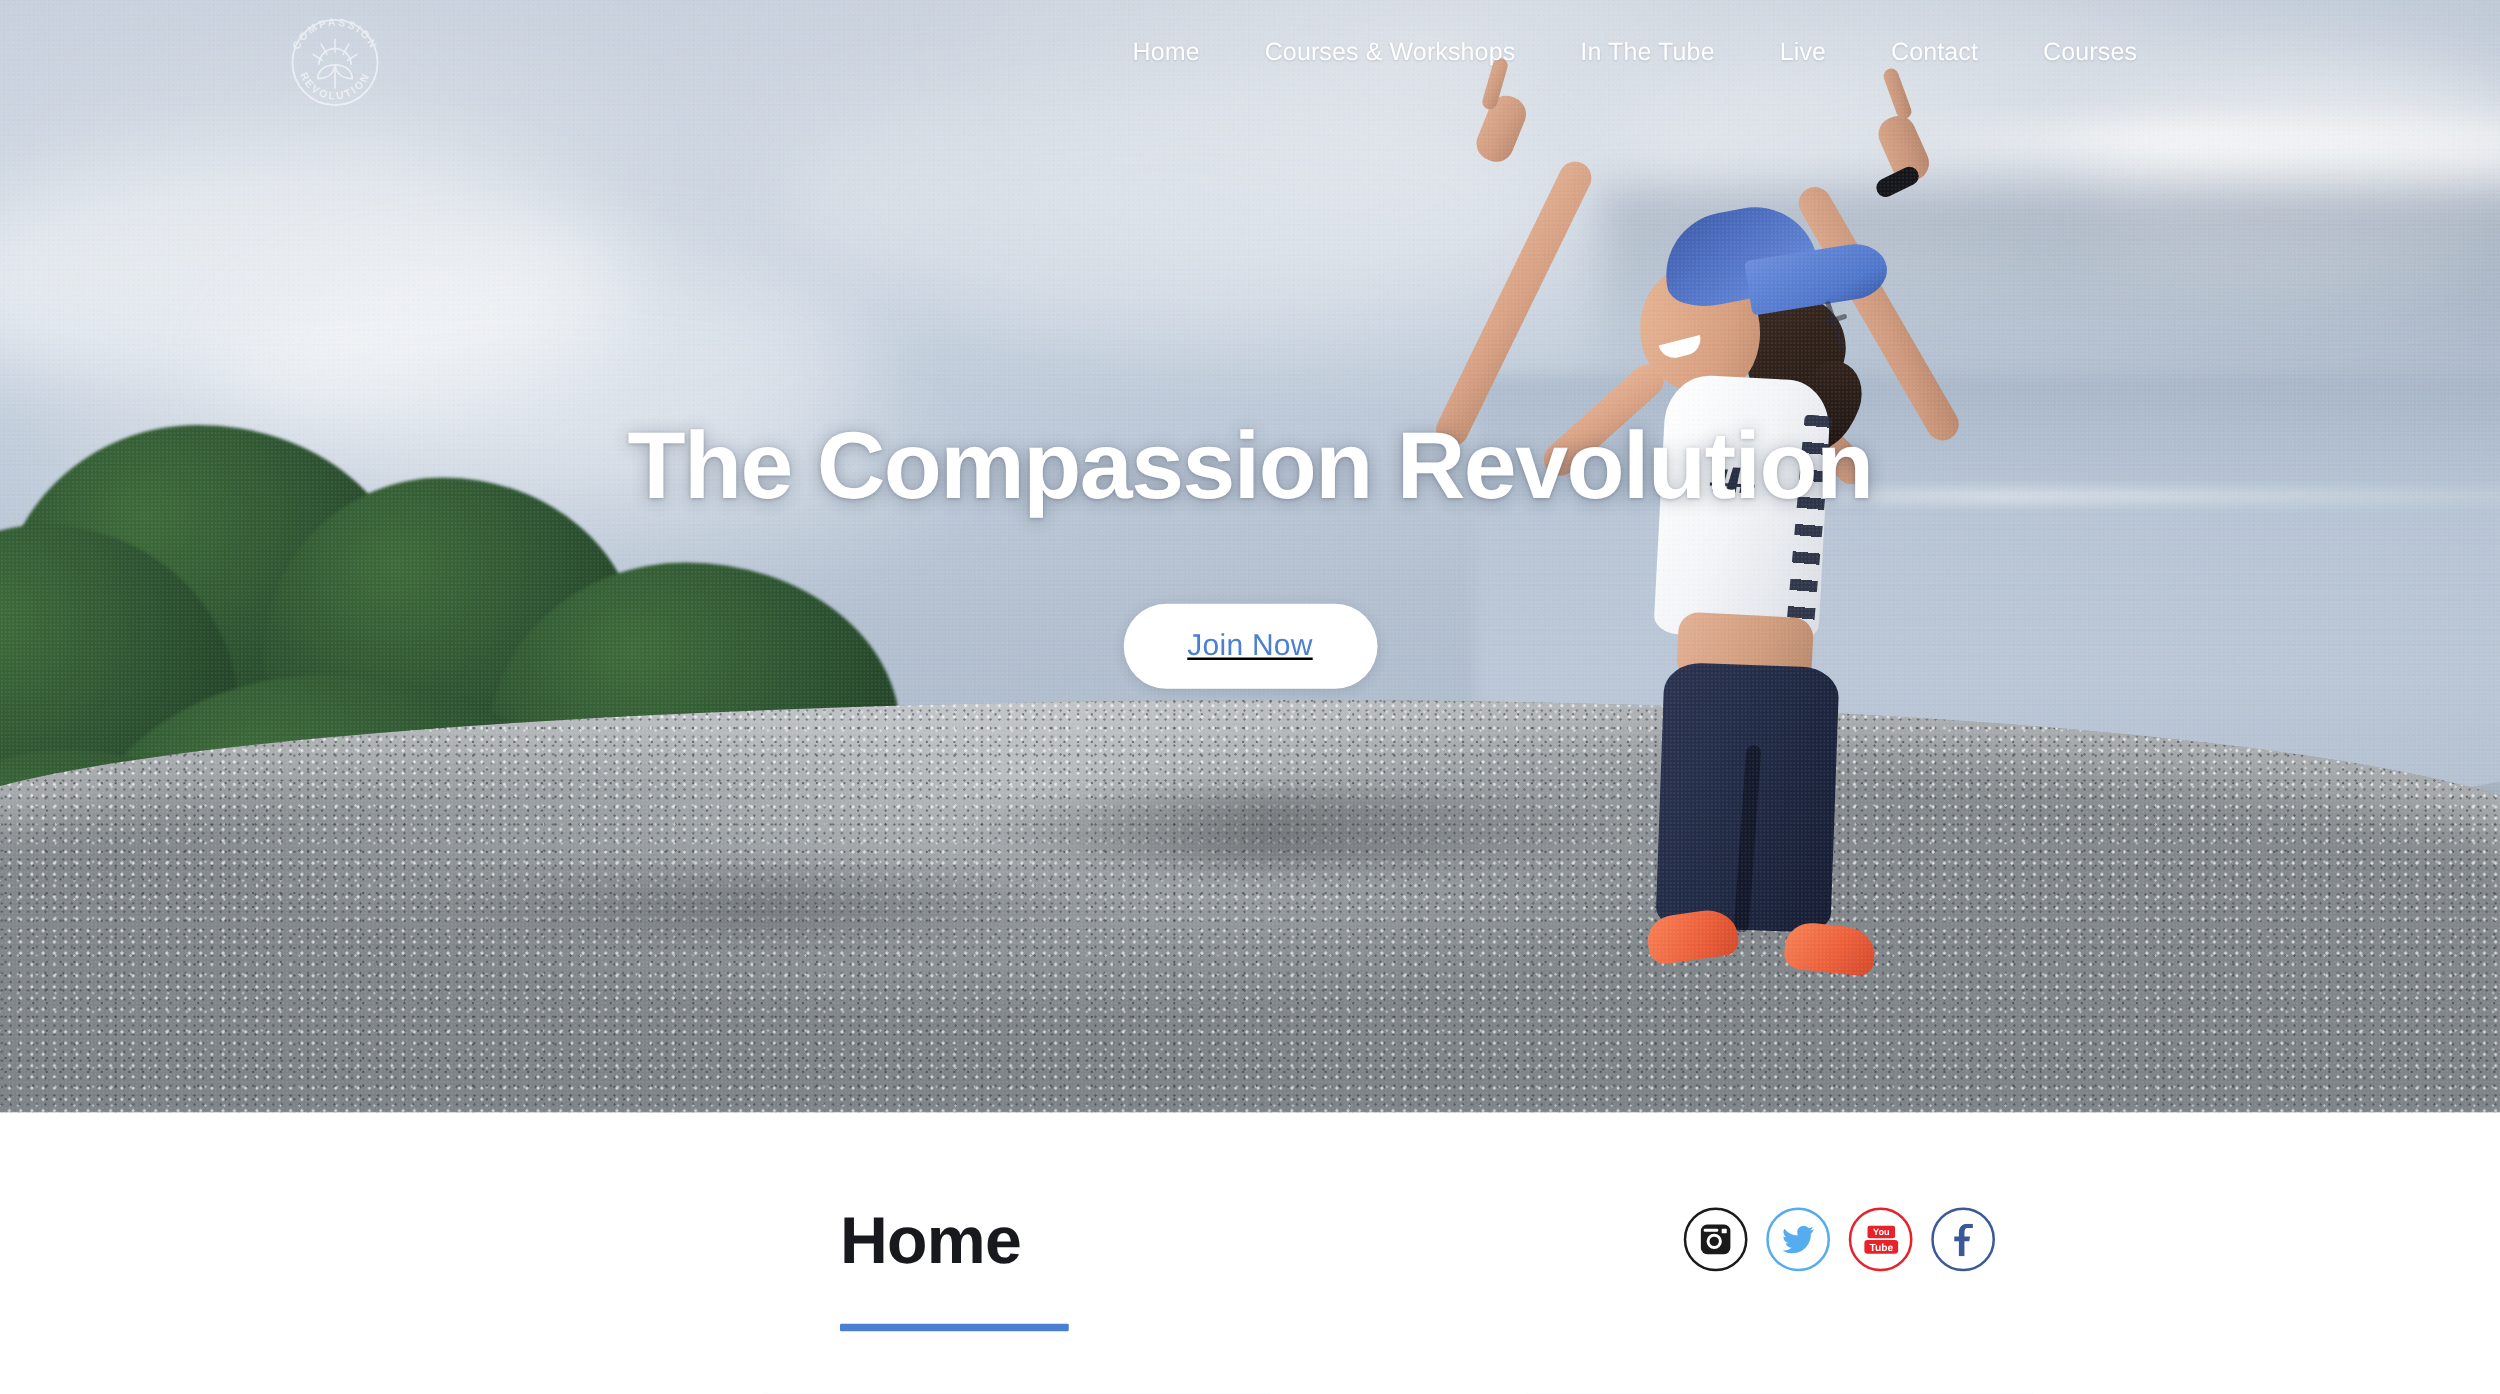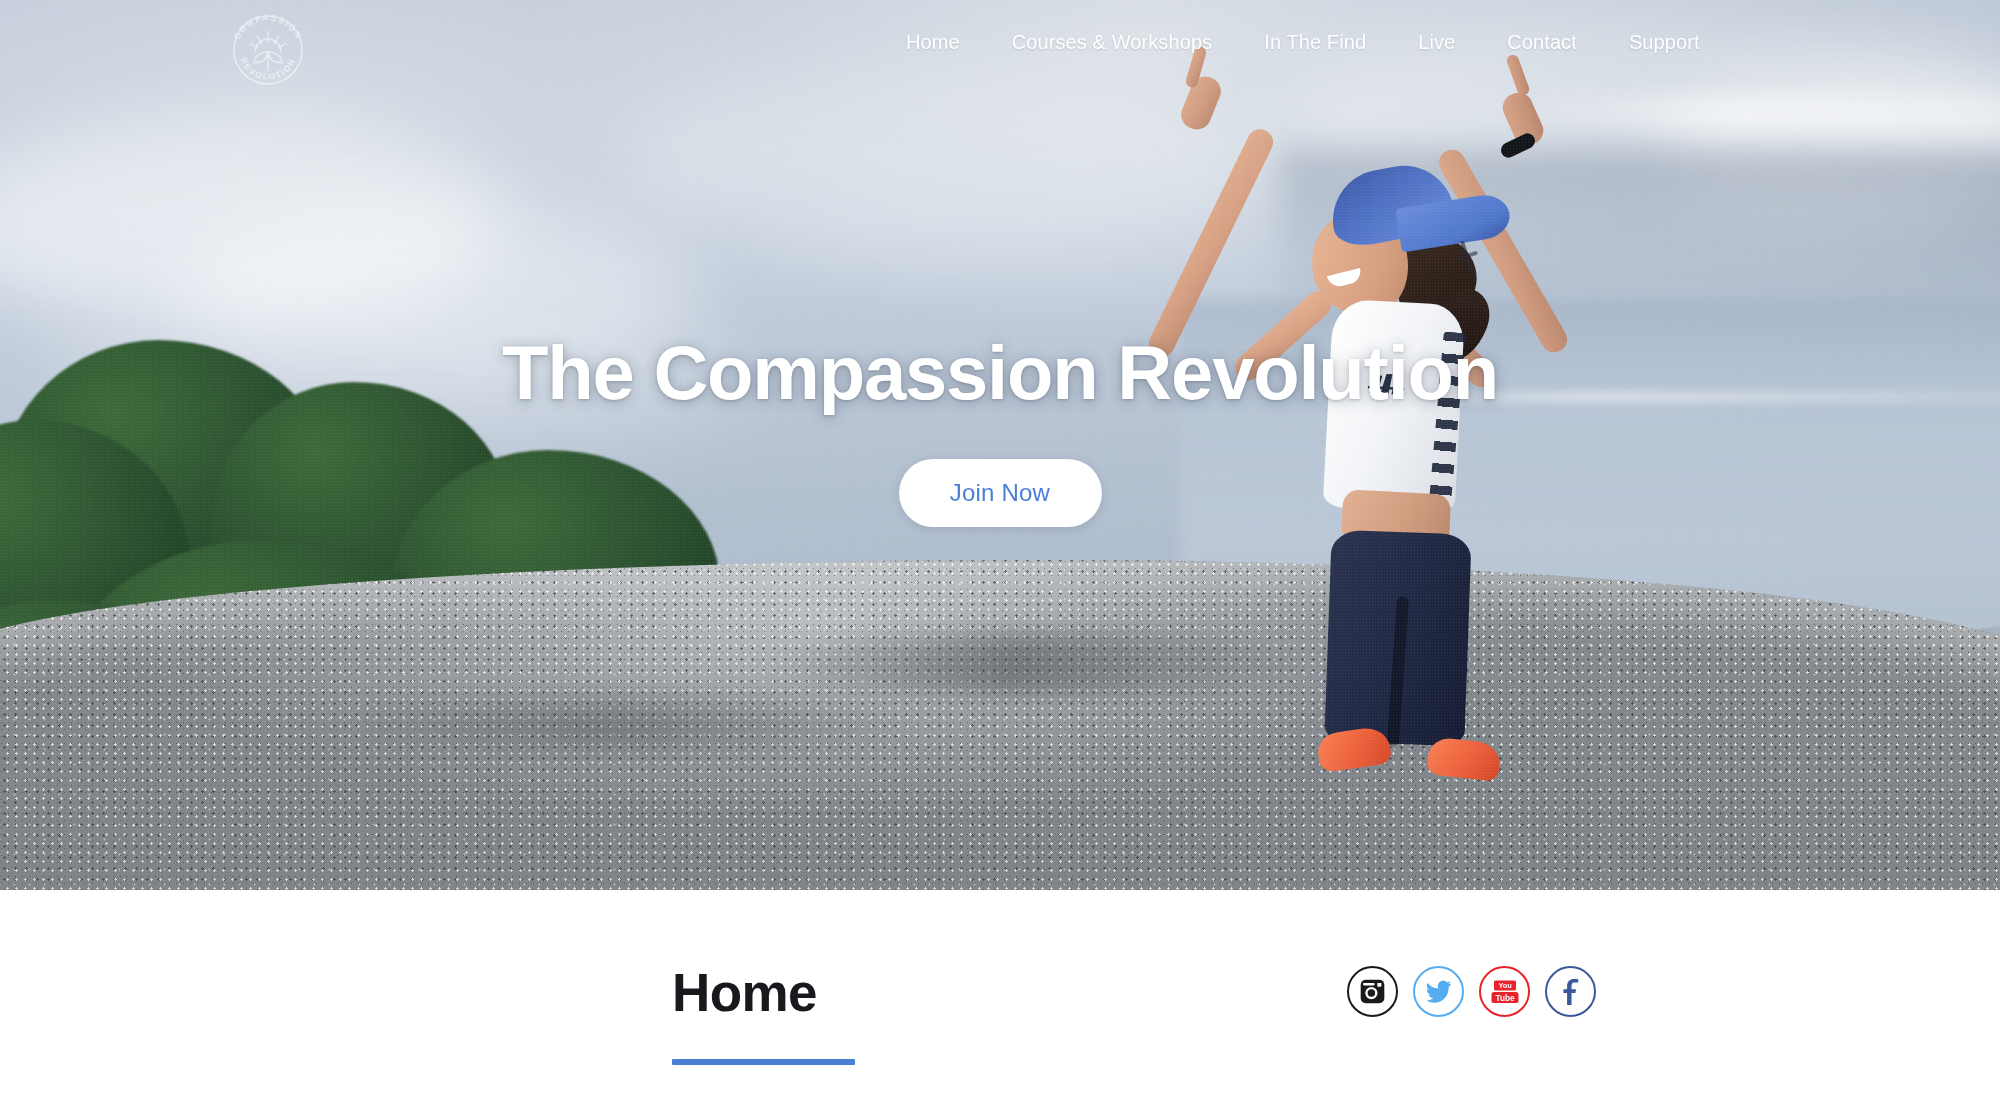--- a/index.html
+++ b/index.html
@@ -280,21 +280,21 @@
     white-space:nowrap;
   }
   .hero-sub {
     margin-top:26px;
     color:#ffffff;
     font-size:25px;
     font-weight:400;
     letter-spacing:.1px;
     text-shadow:0 1px 8px rgba(30,42,62,.40), 0 1px 2px rgba(30,42,62,.3);
   }
-  .cta-wrap { margin-top:46px; }
+  .cta-wrap { margin-top:70px;text-decoration:underline; }
   .cta-button {
     display:flex; align-items:center; justify-content:center;
     width:203px; height:68px;
     background:#ffffff;
     border:none; border-radius:36px;
     color:#4a7fd4;
     font-family:"Liberation Sans", sans-serif;
     font-size:24px; font-weight:400; letter-spacing:.2px;
     cursor:pointer;
     box-shadow:0 2px 10px rgba(30,42,62,.14);
@@ -467,24 +467,24 @@
           </text>
           <text font-family="Liberation Sans, sans-serif" font-size="9.2" font-weight="700" letter-spacing="1.9" fill="#ffffff">
             <textPath href="#arcBot" startOffset="50%" text-anchor="middle">REVOLUTION</textPath>
           </text>
         </svg>
       </a>
 
       <nav class="main-nav">
         <a class="nav-item" href="#">Home</a>
         <a class="nav-item" href="#">Courses &amp; Workshops</a>
-        <a class="nav-item" href="#">In The Find</a>
+        <a class="nav-item" href="#">In The Tube</a>
         <a class="nav-item" href="#">Live</a>
         <a class="nav-item" href="#">Contact</a>
-        <a class="nav-item" href="#">Support</a>
+        <a class="nav-item" href="#">Courses</a>
       </nav>
     </header>
 
     <div class="hero-content">
       <h1 class="hero-title">The Compassion Revolution</h1>
       <div class="cta-wrap">
         <button class="cta-button">Join Now</button>
       </div>
     </div>
   </section>

